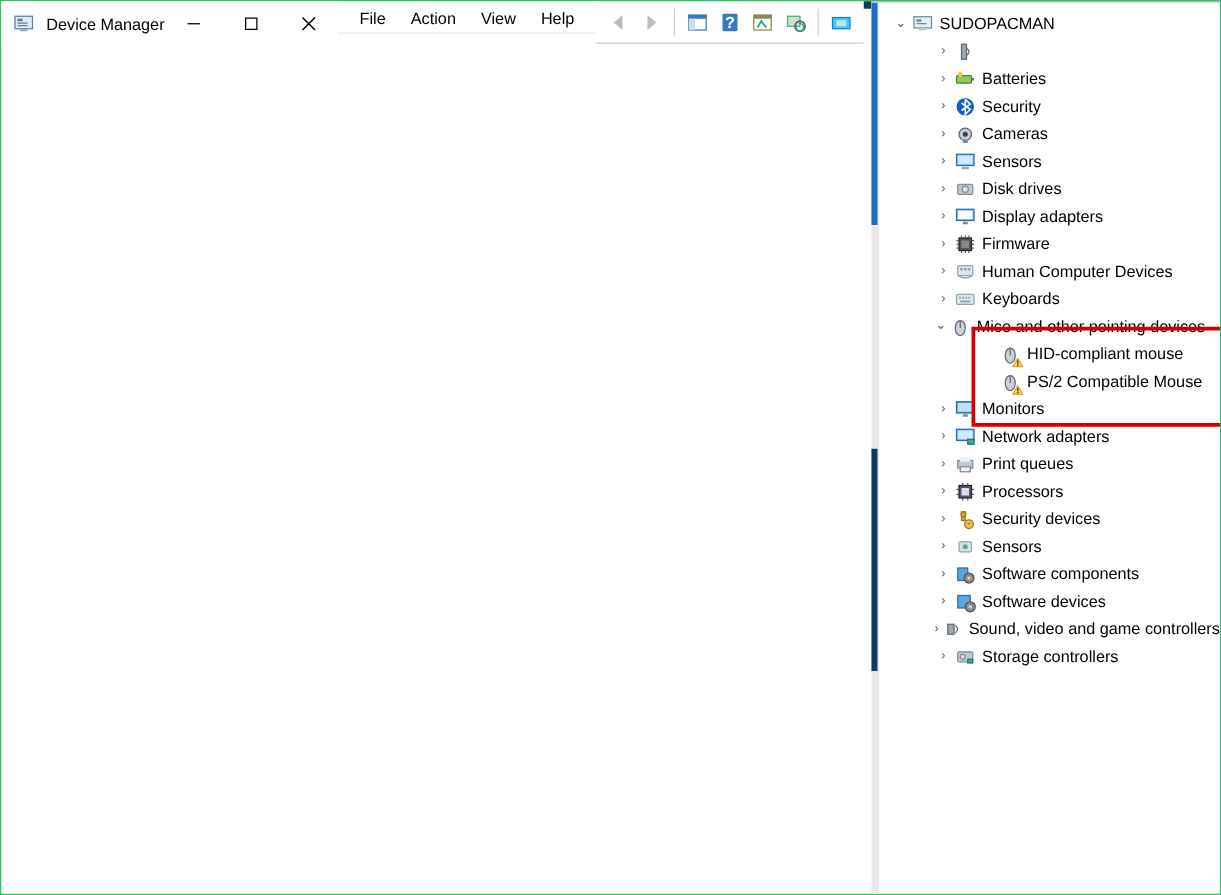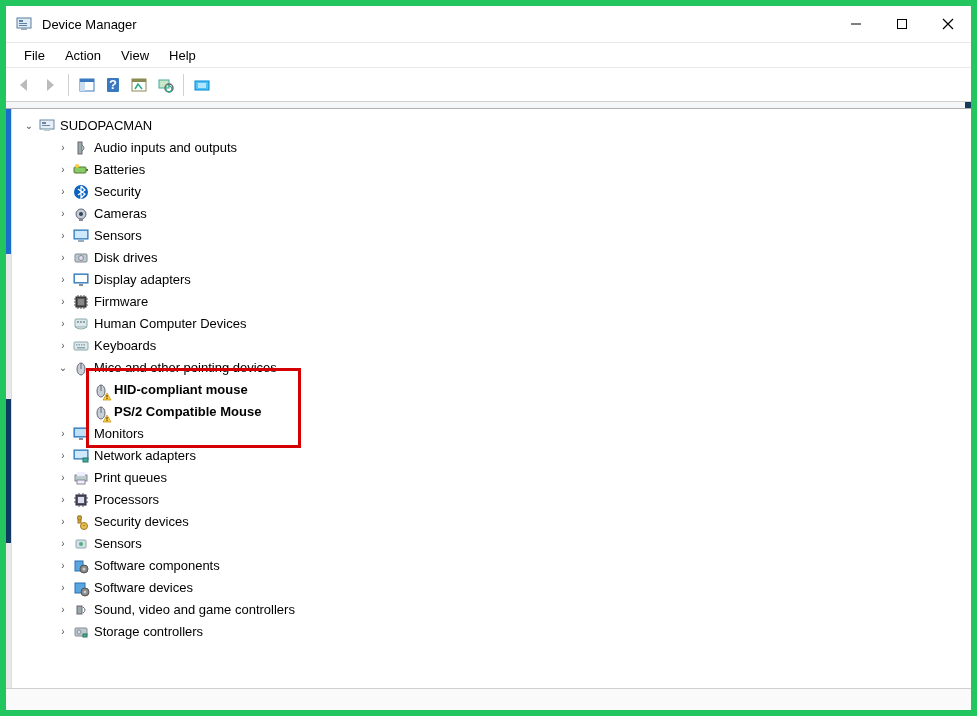--- a/index.html
+++ b/index.html
@@ -1,18 +1,18 @@
 <!DOCTYPE html>
 <html><head>
 <meta charset="utf-8">
 <style>
 * { margin: 0; padding: 0; box-sizing: border-box; font-family: "Segoe UI", Tahoma, sans-serif; font-size: 13px; }
 body { width: 977px; height: 716px; background: #fff; overflow: hidden; }
 
-.window { width: 100%; height: 100%; display: flex; flex-direction: column; border: 6px solid #22c55e; background: #fff; }
+.window { width: 100%; height: 100%; display: flex; flex-direction: row; border: 1px solid #22c55e; background: #fff; }
 
 .titlebar { height: 36px; display: flex; align-items: center; padding: 0 0 0 10px; background: #fff; }
 .titlebar .appicon { width: 16px; height: 16px; margin-right: 10px; }
 .titlebar .title { flex: 1; font-size: 13px; }
 .titlebar .winctrl { width: 46px; height: 36px; display: flex; align-items: center; justify-content: center; cursor: default; }
 
 .menubar { height: 26px; display: flex; align-items: center; padding: 0 8px; border-top: 1px solid #e8e8e8; border-bottom: 1px solid #e8e8e8; }
 .menubar .menuitem { padding: 3px 10px; cursor: default; }
 
 .toolbar { height: 34px; display: flex; align-items: center; padding: 4px 6px; border-bottom: 1px solid #d0d0d0; gap: 2px; }
@@ -31,21 +31,21 @@
 .left-edge .c2 { background: #e9e9e9; }
 .left-edge .c3 { background: #0f3b63; }
 
 .tree { flex: 1; overflow-y: auto; padding: 6px 0; }
 .node { white-space: nowrap; display: flex; align-items: center; height: 22px; line-height: 22px; padding-left: 10px; }
 .node .expander { width: 14px; text-align: center; color: #555; font-size: 10px; cursor: default; }
 .node .devicon { width: 18px; height: 18px; margin: 0 4px 0 2px; display: inline-flex; align-items: center; justify-content: center; }
 .node .label { padding-right: 12px; }
 .node.root { padding-left: 10px; }
 .node.cat { padding-left: 44px; }
-.node.leaf { padding-left: 64px; font-weight: bold; }
+.node.leaf { padding-left: 80px; }
 
 .highlight-box { position: absolute; border: 3px solid #d40000; pointer-events: none; }
 
 .statusbar { height: 22px; border-top: 1px solid #d0d0d0; background: #fafafa; }
 
 
 .tree::-webkit-scrollbar { width: 16px; }
 .tree::-webkit-scrollbar-track { background: #f0f0f0; }
 .tree::-webkit-scrollbar-thumb { background: #c0c0c0; }
 
@@ -170,21 +170,20 @@
       </div>
 
       <div id="tree-body">
           <div class="node cat">
             <span class="expander">›</span>
             <span class="devicon">
               <svg width="18" height="18" viewBox="0 0 18 18">
                 <use href="#ic-speaker"></use>
               </svg>
             </span>
-            <span class="label">Audio inputs and outputs</span>
           </div>
           <div class="node cat">
             <span class="expander">›</span>
             <span class="devicon">
               <svg width="18" height="18" viewBox="0 0 18 18">
                 <use href="#ic-battery"></use>
               </svg>
             </span>
             <span class="label">Batteries</span>
           </div>

